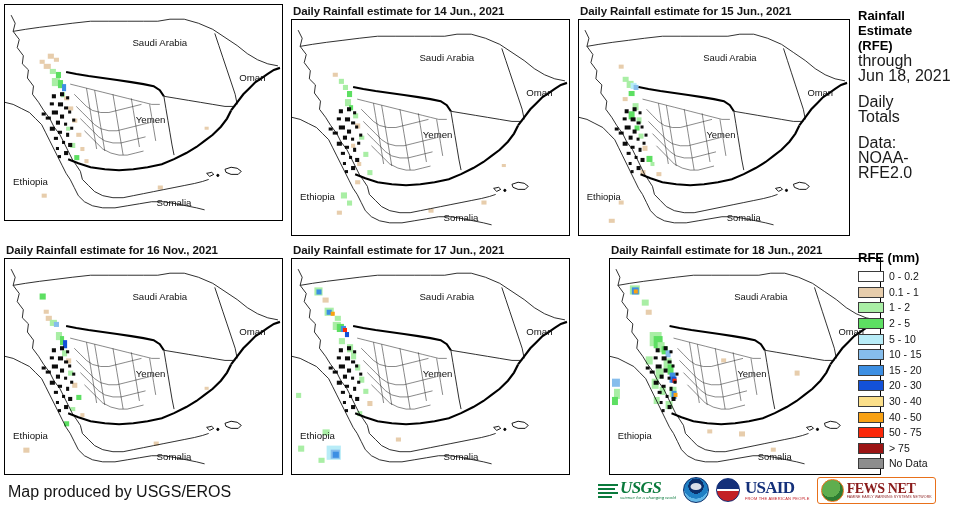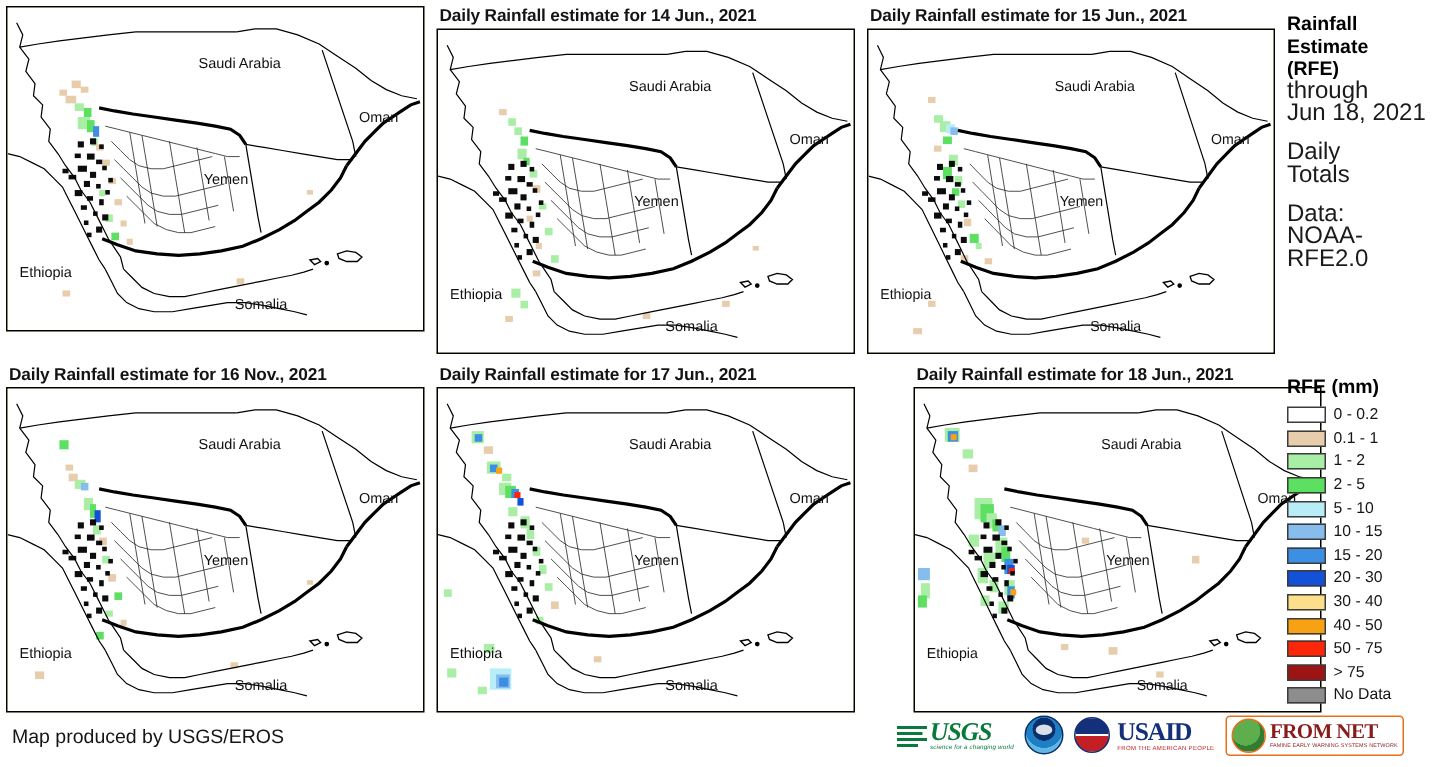--- a/index.html
+++ b/index.html
@@ -10,21 +10,21 @@
     color:#1a1a1a;
   }
   .panel{position:absolute;}
   .panel-title{
     font-size:11.5px;font-weight:bold;color:#141414;
     letter-spacing:-0.1px;white-space:nowrap;
     height:15px;line-height:15px;
     padding-left:2px;
   }
   .map-frame{
-    border:1.5px solid #000;background:#fef9c3;
+    border:1.5px solid #000;background:#a16207;
     box-sizing:border-box;position:relative;overflow:hidden;
   }
   .map-frame svg{display:block;width:100%;height:100%;}
 
   .country-label{
     font-family:"Liberation Sans","DejaVu Sans",sans-serif;
     font-size:9.5px;fill:#111;
   }
 
   
@@ -37,21 +37,21 @@
   #legend{position:absolute;left:858px;top:250px;width:108px;}
   .lg-title{font-size:13px;font-weight:bold;color:#000;margin-bottom:4px;line-height:15px;}
   .lg-row{display:flex;align-items:center;height:15.6px;}
   .lg-sw{
     width:26px;height:11px;border:1px solid #3b3b3b;
     box-sizing:border-box;flex:none;margin-right:5px;
   }
   .lg-lb{font-size:10.5px;color:#151515;white-space:nowrap;line-height:11px;}
 
   
-  #credit{position:absolute;left:8px;top:483px;font-size:13px;color:#151515;}
+  #credit{position:absolute;left:8px;top:483px;font-size:16px;color:#151515;}
   #logos{position:absolute;left:598px;top:474px;height:32px;display:flex;align-items:center;gap:7px;}
   .logo{display:flex;align-items:center;height:30px;}
 
   .usgs-mark{width:20px;height:15px;position:relative;overflow:hidden;}
   .usgs-mark i{position:absolute;left:0;height:2.4px;background:#0a7a3c;display:block;}
   .usgs-txt{font-size:17px;font-weight:bold;color:#0a7a3c;letter-spacing:-0.6px;line-height:15px;font-family:"Liberation Serif",serif;font-style:italic;}
   .usgs-tag{font-size:4.2px;color:#0a7a3c;font-style:italic;line-height:5px;letter-spacing:.1px;}
 
   .noaa-badge{
     width:24px;height:24px;border-radius:50%;
@@ -791,18 +791,18 @@
     <div style="margin-left:2px;">
       <div class="usaid-txt">USAID</div>
       <div class="usaid-tag">FROM THE AMERICAN PEOPLE</div>
     </div>
   </div>
 
   <div class="logo">
     <div class="fews-wrap">
       <div class="fews-globe"></div>
       <div>
-        <div class="fews-txt">FROM NET</div>
+        <div class="fews-txt">FEWS NET</div>
         <div class="fews-tag">FAMINE EARLY WARNING SYSTEMS NETWORK</div>
       </div>
     </div>
   </div>
 </div>
 
 </body></html>

